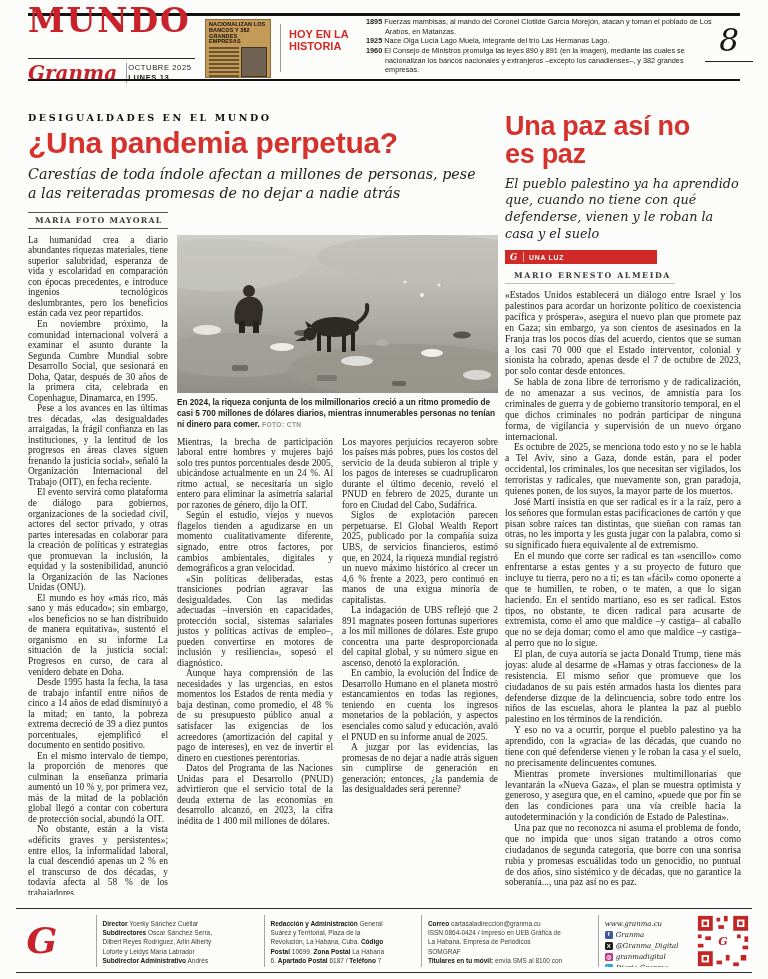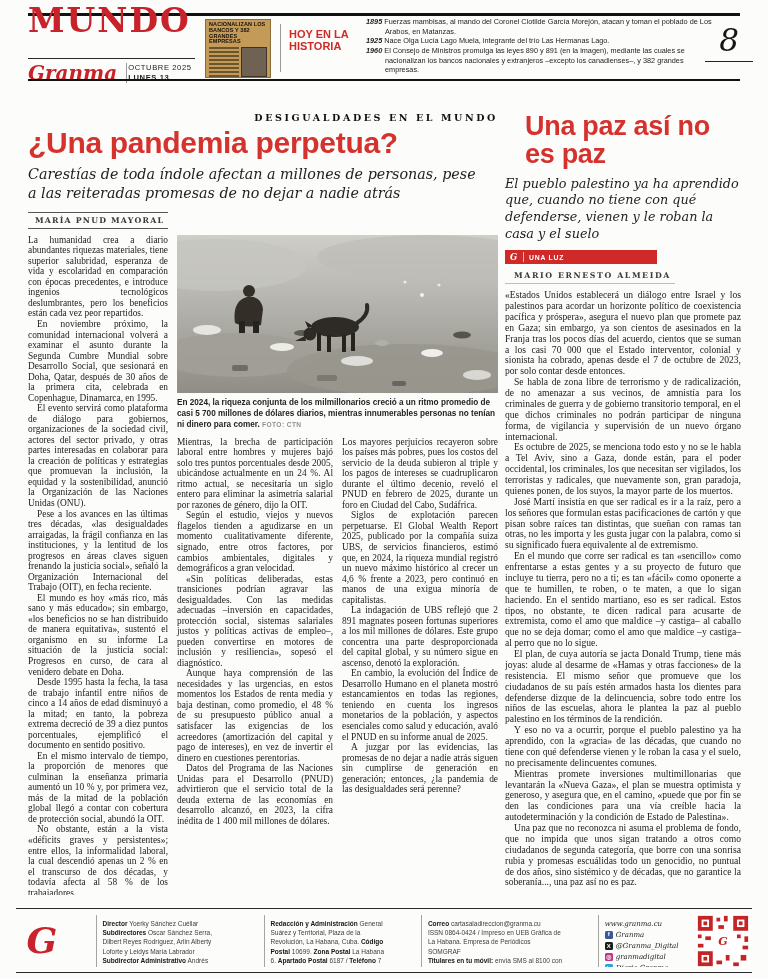--- a/index.html
+++ b/index.html
@@ -28,30 +28,30 @@
   .thumb-lines { flex:1; }
   .thumb-lines div { height:2px; background:#4c3d22; margin-bottom:2px; opacity:.75; }
   .thumb-photo { width:26px; height:30px; background:#6f6252; border:1px solid #3e3426; }
 
   .hist-divider { position:absolute; left:280px; top:24px; width:1px; height:48px; background:#9a9a9a; }
   .hist-label { position:absolute; left:289px; top:29px; font-family:"Liberation Sans", sans-serif;
                 font-weight:bold; font-size:11px; line-height:1.05; color:#cf2a27; }
   .hist-items { position:absolute; left:366px; top:17px; width:352px; font-family:"Liberation Sans", sans-serif;
                 font-size:7.3px; line-height:1.32; color:#242424; }
   .hist-item { padding-left:19px; text-indent:-19px; }
-  .hist-year { font-weight:bold;font-style:italic; }
+  .hist-year { font-weight:bold; }
 
   .page-number { position:absolute; right:15px; top:22px; width:48px; text-align:center;
                  font-family:"DejaVu Serif", serif; font-style:italic; font-size:31px; color:#151515;
                  border-bottom:1px solid #222; padding-bottom:3px; }
   .rule-header-bottom { position:absolute; left:28px; top:79px; width:712px; height:2px; background:#121212; }
 
   
   .main-article { position:absolute; left:28px; top:112px; width:470px; }
-  .kicker { font-family:"DejaVu Serif", serif; font-weight:bold; font-size:9.5px; letter-spacing:2.6px; color:#111;text-align:right; }
+  .kicker { font-family:"DejaVu Serif", serif; font-weight:bold; font-size:9.5px; letter-spacing:2.6px; color:#111; }
   .headline { font-family:"Liberation Sans", sans-serif; font-weight:bold; font-size:30px; letter-spacing:-0.3px;
               color:#d5312d; margin-top:3px; }
   .deck { font-family:"DejaVu Serif", serif; font-style:italic; font-size:14.3px; line-height:1.32;
           color:#1e1e1e; margin-top:5px; width:458px; }
   .byline-block { margin-top:9px; width:140px; border-top:1px solid #555; border-bottom:1px solid #555;
                   padding:3px 0 3px 7px; font-family:"DejaVu Serif", serif; font-weight:bold; font-size:7.8px;
                   letter-spacing:1.2px; color:#3a3a3a; }
 
   .article-body { display:flex; gap:9px; margin-top:6px; height:660px; overflow:hidden; }
   .colA { width:140px; }
@@ -64,21 +64,21 @@
 
   .photo-figure { margin-bottom:6px; }
   .photo { display:block; width:321px; height:158px; background:#b9b8b3; }
   .caption { font-family:"Liberation Sans", sans-serif; font-weight:bold; font-size:8.2px; line-height:1.38;
              color:#232323; margin-top:4px; }
   .credit { color:#90908b; font-size:6.6px; letter-spacing:0.4px; }
 
   
   .opinion { position:absolute; left:505px; top:112px; width:236px; }
   .op-headline { font-family:"Liberation Sans", sans-serif; font-weight:bold; font-size:27px; line-height:1.05;
-                 letter-spacing:-0.3px; color:#d5312d; width:185px;margin-left:20px; }
+                 letter-spacing:-0.3px; color:#d5312d; width:185px; }
   .op-deck { font-family:"DejaVu Serif", serif; font-style:italic; font-size:12.8px; line-height:1.3;
              color:#1e1e1e; margin-top:7px; }
   .op-tag { margin-top:8px; width:152px; background:#cf2a27; color:#fff; display:flex; align-items:center;
             gap:5px; padding:2px 5px; font-family:"Liberation Sans", sans-serif; font-weight:bold;
             font-size:6.8px; letter-spacing:0.8px; }
   .op-tag-g { font-family:"DejaVu Serif", serif; font-style:italic; font-size:8.5px;
               border-right:1px solid rgba(255,255,255,.65); padding-right:5px; }
   .op-byline { margin-top:4px; padding:3px 0 3px 9px; font-family:"DejaVu Serif", serif; font-weight:bold;
                font-size:7.8px; letter-spacing:1.6px; color:#3a3a3a; border-bottom:1px solid #bdbdb8; width:170px; }
   .op-body { margin-top:6px; height:632px; overflow:hidden; text-align:justify; font-size:9.6px;
@@ -164,28 +164,28 @@
     </div>
   </div>
 
   <div class="page-number">8</div>
   <div class="rule-header-bottom"></div>
 
   <div class="main-article">
     <div class="kicker">DESIGUALDADES EN EL MUNDO</div>
     <h1 class="headline">¿Una pandemia perpetua?</h1>
     <div class="deck">Carestías de toda índole afectan a millones de personas, pese a las reiteradas promesas de no dejar a nadie atrás</div>
-    <div class="byline-block">MARÍA PNUD MAYORAL</div>
+    <div class="byline-block">MARÍA FOTO MAYORAL</div>
 
     <div class="article-body">
       <div class="colA bodytext">
         <p class="first">La humanidad crea a diario abundantes riquezas materiales, tiene superior salubridad, esperanza de vida y escolaridad en comparación con épocas precedentes, e introduce ingenios tecnológicos deslumbrantes, pero los beneficios están cada vez peor repartidos.</p>
         <p>En noviembre próximo, la comunidad internacional volverá a examinar el asunto durante la Segunda Cumbre Mundial sobre Desarrollo Social, que sesionará en Doha, Qatar, después de 30 años de la primera cita, celebrada en Copenhague, Dinamarca, en 1995.</p>
+        <p>Pese a los avances en las últimas tres décadas, «las desigualdades arraigadas, la frágil confianza en las instituciones, y la lentitud de los progresos en áreas claves siguen frenando la justicia social», señaló la Organización Internacional del Trabajo (OIT), en fecha reciente.</p>
         <p>El evento servirá como plataforma de diálogo para gobiernos, organizaciones de la sociedad civil, actores del sector privado, y otras partes interesadas en colaborar para la creación de políticas y estrategias que promuevan la inclusión, la equidad y la sostenibilidad, anunció la Organización de las Naciones Unidas (ONU).</p>
-        <p>Pese a los avances en las últimas tres décadas, «las desigualdades arraigadas, la frágil confianza en las instituciones, y la lentitud de los progresos en áreas claves siguen frenando la justicia social», señaló la Organización Internacional del Trabajo (OIT), en fecha reciente.</p>
         <p>El mundo es hoy «más rico, más sano y más educado»; sin embargo, «los beneficios no se han distribuido de manera equitativa», sustentó el organismo en su informe La situación de la justicia social: Progresos en curso, de cara al venidero debate en Doha.</p>
         <p>Desde 1995 hasta la fecha, la tasa de trabajo infantil entre niños de cinco a 14 años de edad disminuyó a la mitad; en tanto, la pobreza extrema decreció de 39 a diez puntos porcentuales, ejemplificó el documento en sentido positivo.</p>
         <p>En el mismo intervalo de tiempo, la proporción de menores que culminan la enseñanza primaria aumentó un 10 % y, por primera vez, más de la mitad de la población global llegó a contar con cobertura de protección social, abundó la OIT.</p>
         <p>No obstante, están a la vista «déficits graves y persistentes»; entre ellos, la informalidad laboral, la cual descendió apenas un 2 % en el transcurso de dos décadas, y todavía afecta al 58 % de los trabajadores.</p>
       </div>
 
       <div class="colsBC">
         <figure class="photo-figure">
           <svg class="photo" viewBox="0 0 321 158" preserveAspectRatio="none">
             <defs>

